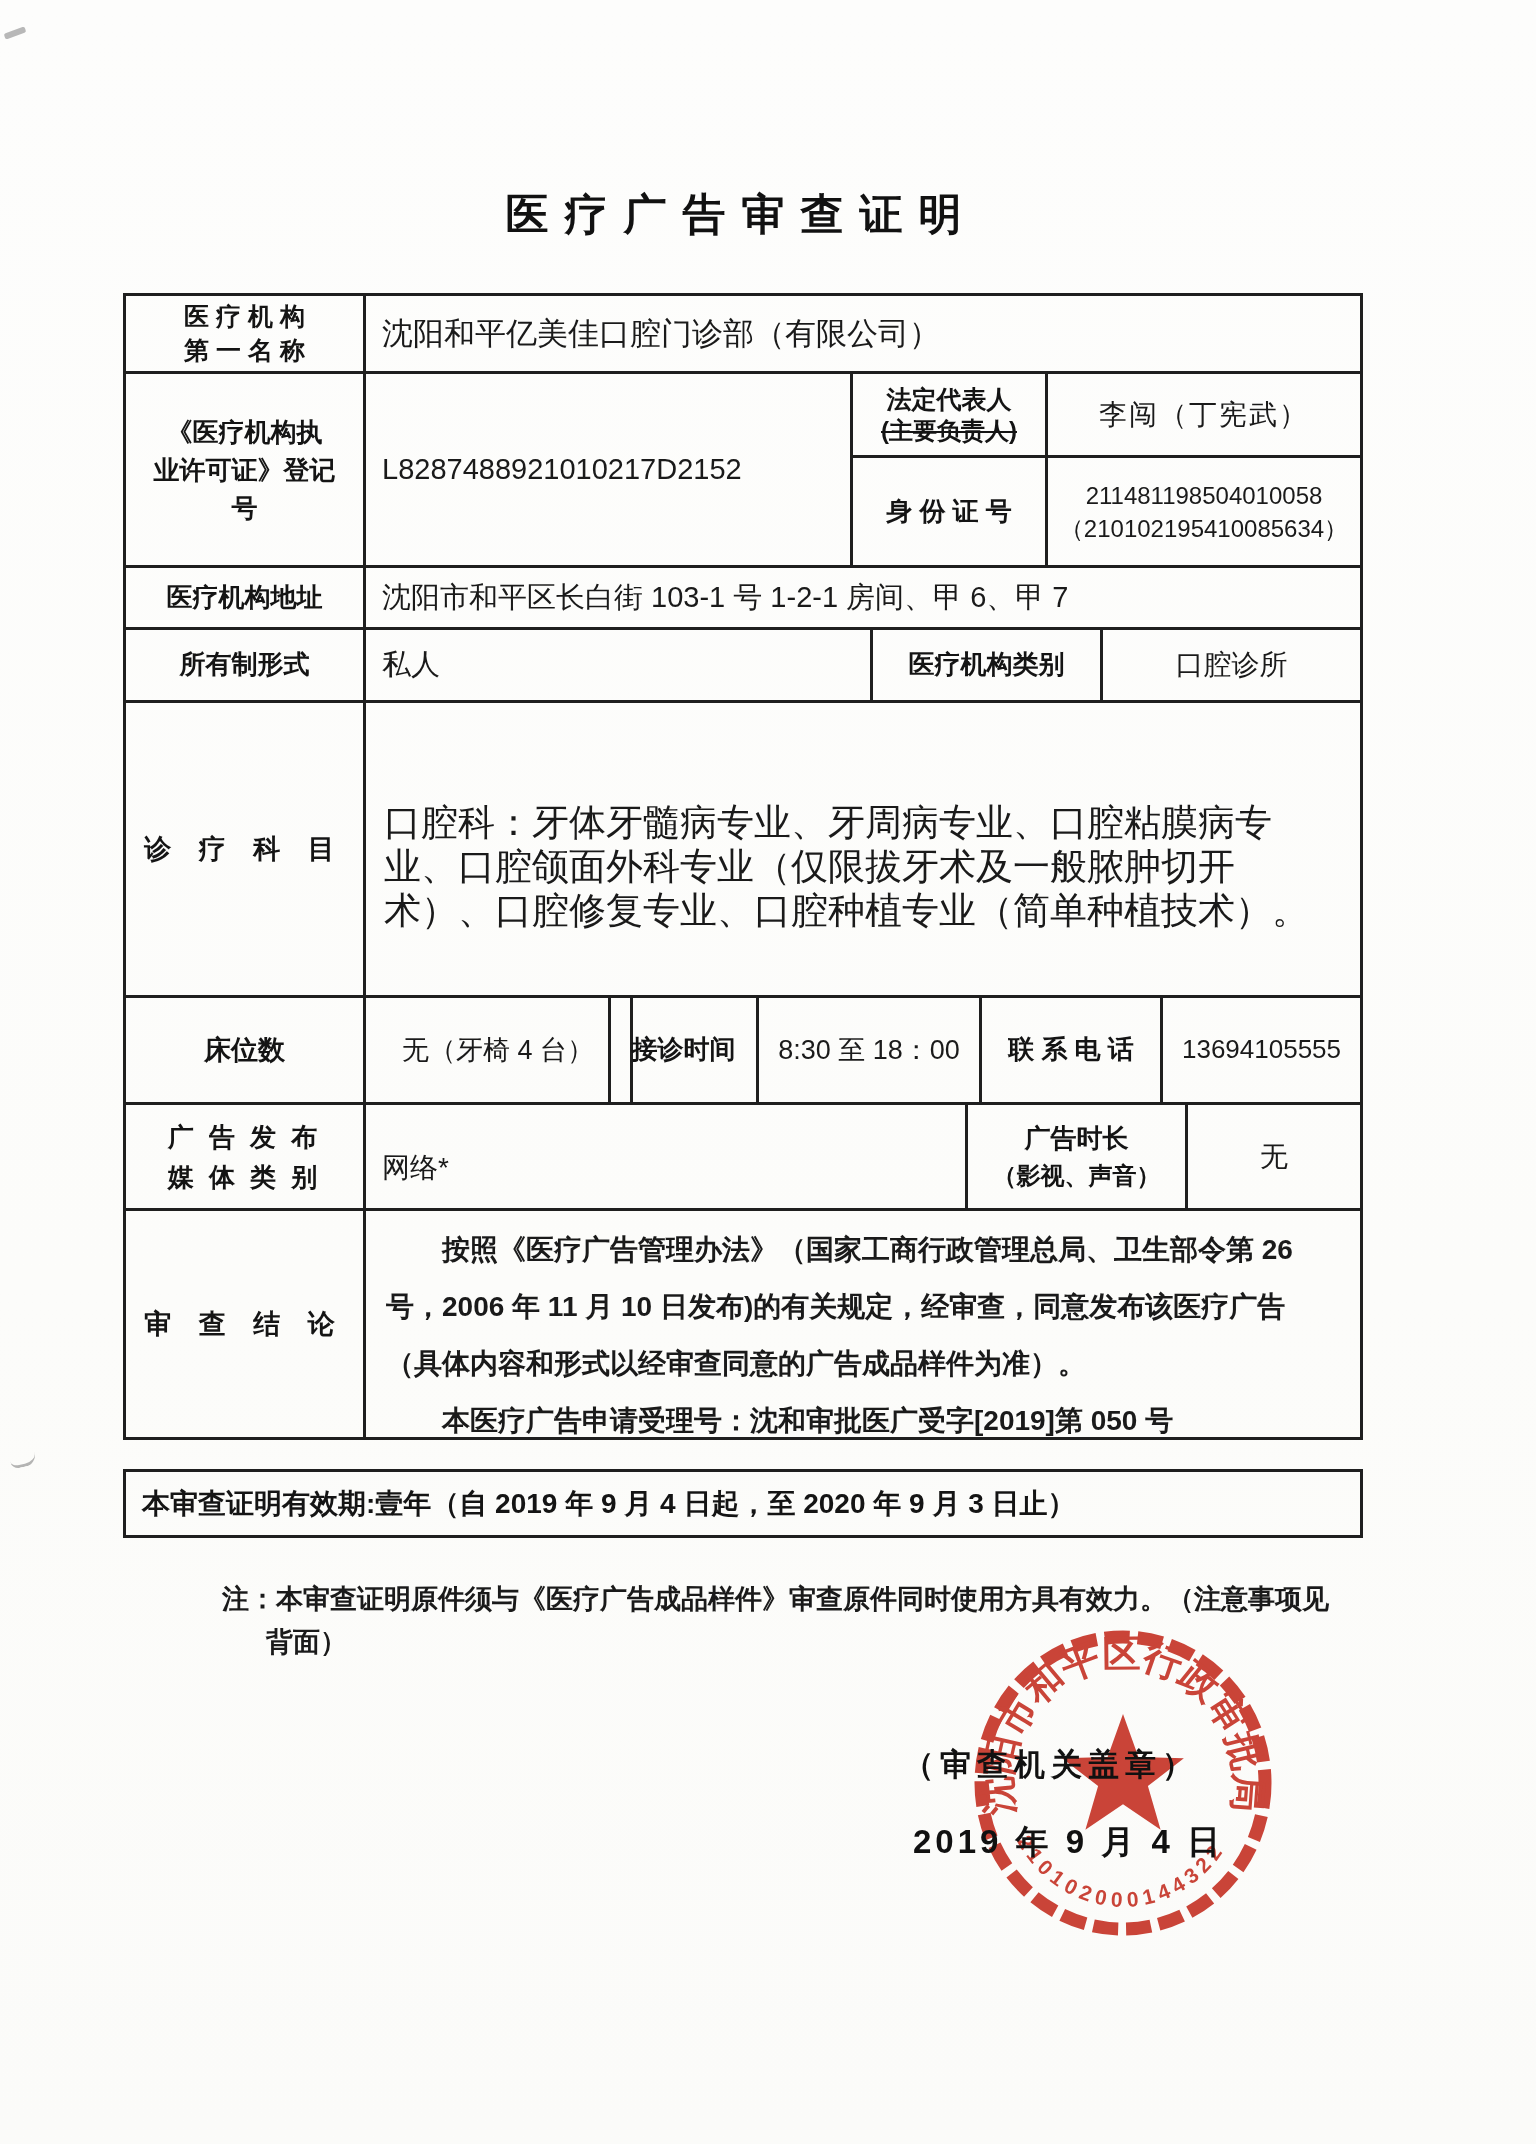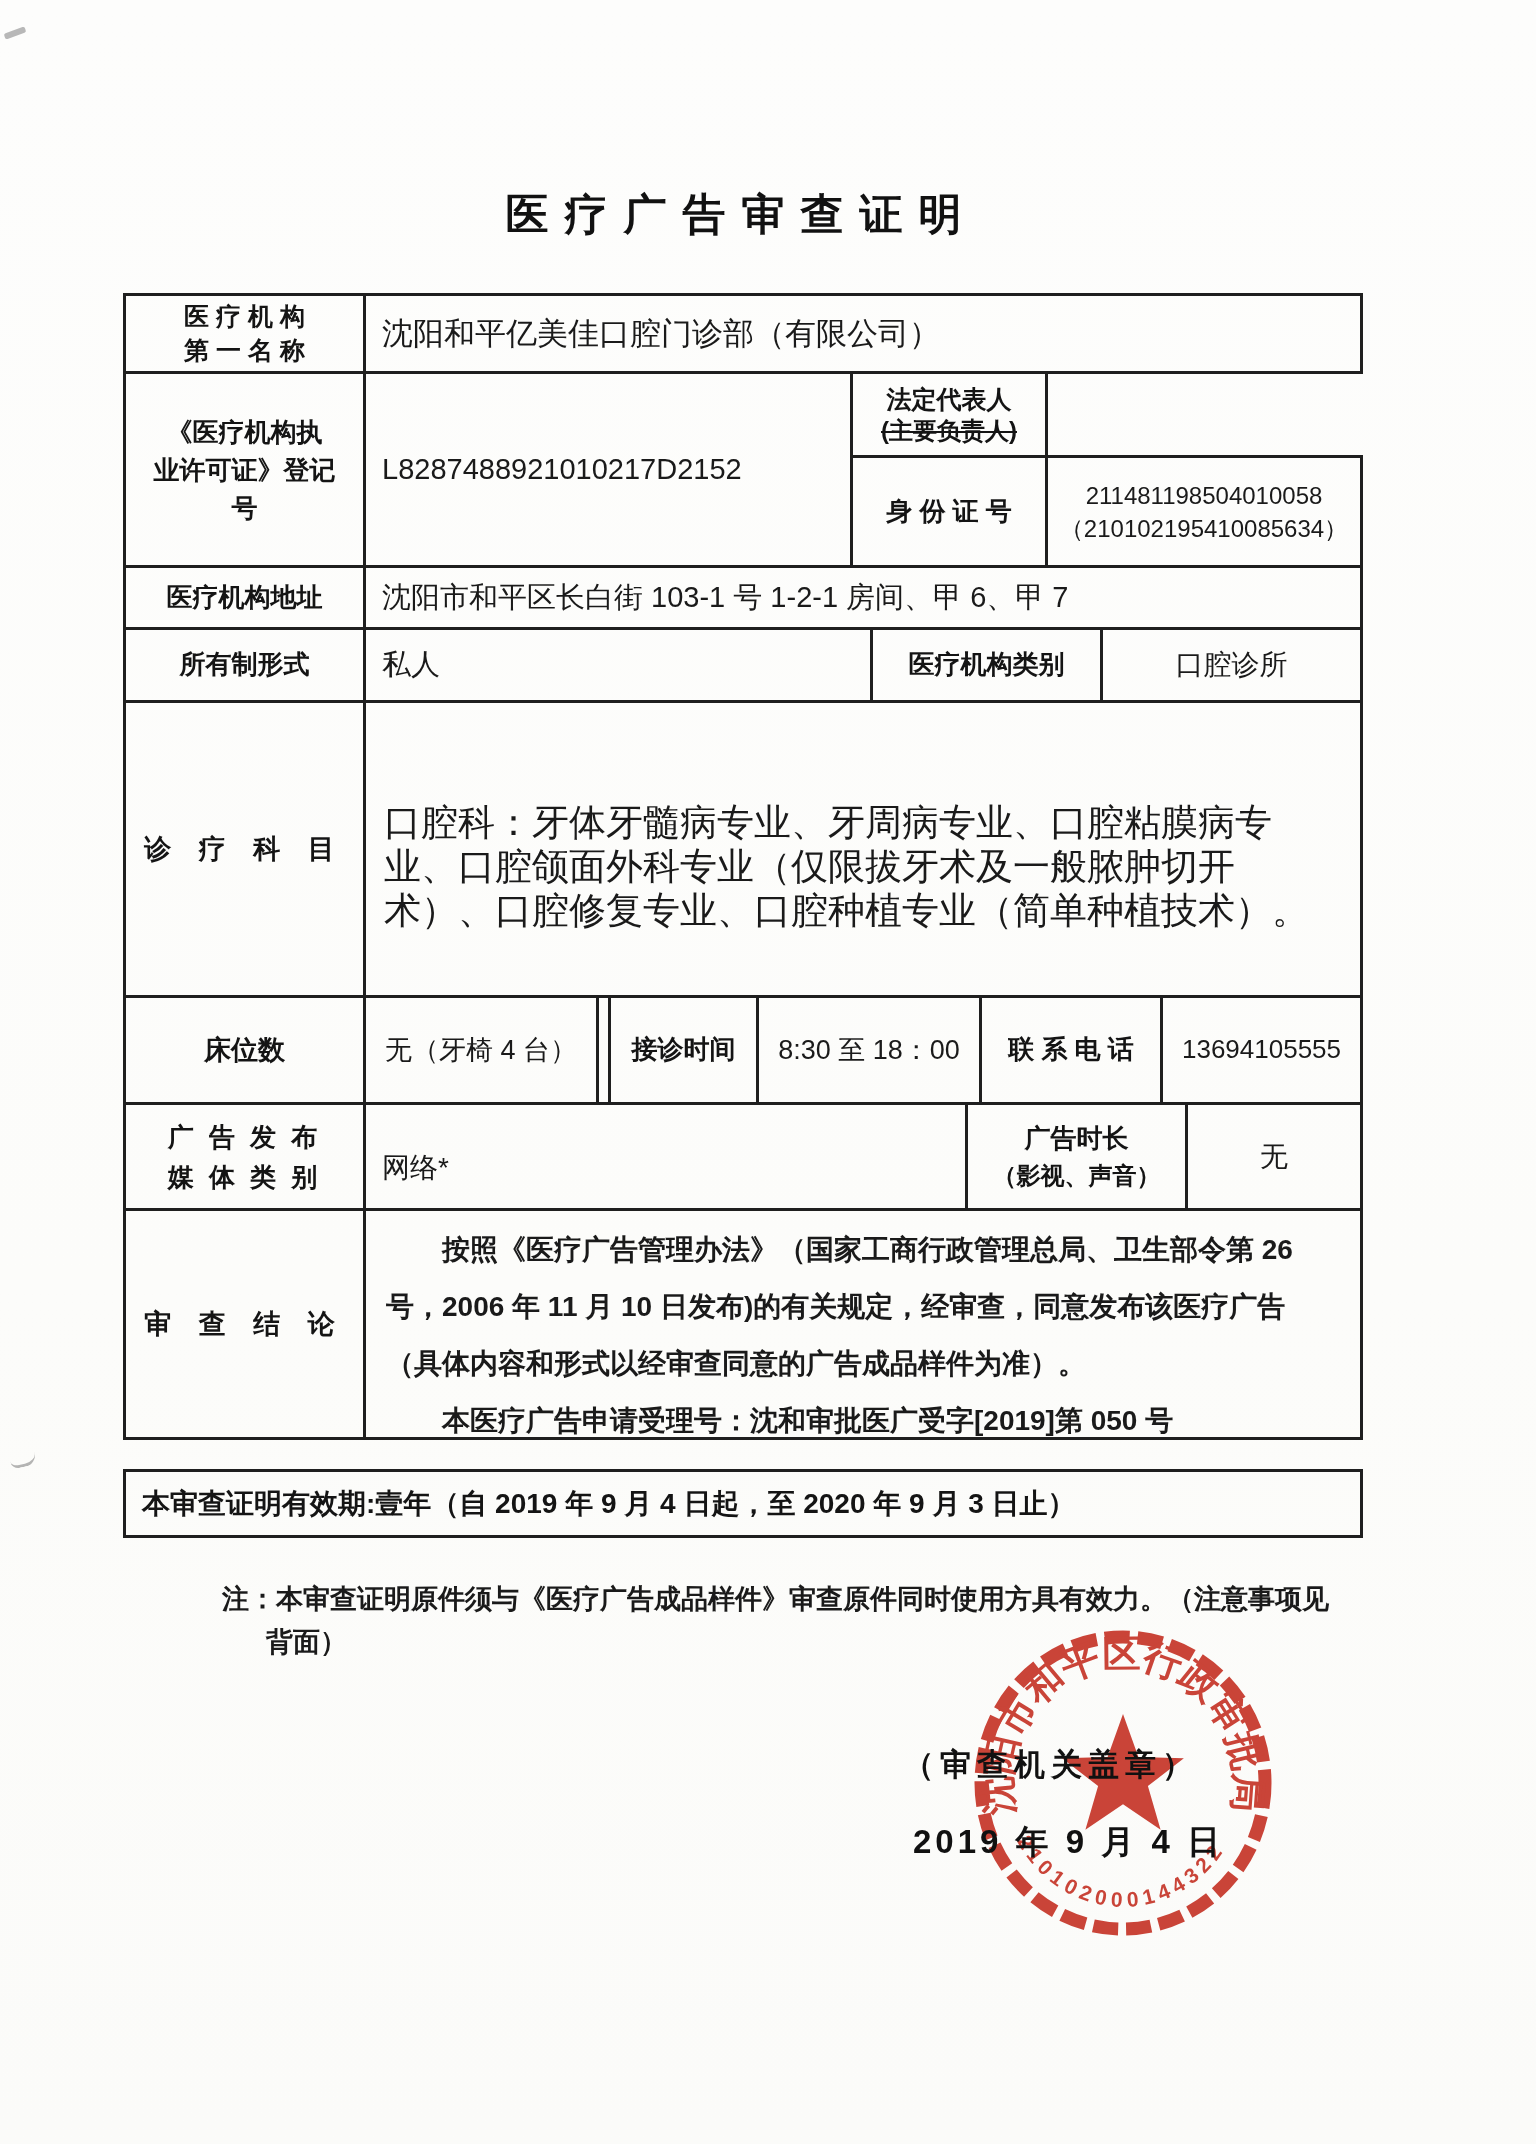--- a/index.html
+++ b/index.html
@@ -74,20 +74,21 @@
     <span class="vtxt">《医疗机构执</span>
     <span class="vtxt">业许可证》登记</span>
     <span class="vtxt">号</span>
   </div>
   <div class="cell padl" style="left:363px;top:371px;width:490px;height:197px;font-size:29px;">L8287488921010217D2152</div>
 
   <div class="cell col lbl center" style="left:850px;top:371px;width:198px;height:87px;font-size:25px;line-height:32px;">
     <span class="vtxt">法定代表人</span>
     <span class="vtxt strike">(主要负责人)</span>
   </div>
+  <div class="cell center" style="left:1045px;top:371px;width:318px;height:87px;font-size:28px;letter-spacing:2px;">李闯（丁宪武）</div>
 
   <div class="cell lbl center" style="left:850px;top:455px;width:198px;height:113px;font-size:26px;">身 份 证 号</div>
   <div class="cell col center" style="left:1045px;top:455px;width:318px;height:113px;font-size:24px;line-height:33px;">
     <span class="vtxt">211481198504010058</span>
     <span class="vtxt">（210102195410085634）</span>
   </div>
 
   <div class="cell lbl center" style="left:123px;top:565px;width:243px;height:65px;font-size:26px;">医疗机构地址</div>
   <div class="cell padl" style="left:363px;top:565px;width:1000px;height:65px;font-size:29px;">沈阳市和平区长白街 103-1 号 1-2-1 房间、甲 6、甲 7</div>
 
@@ -95,21 +96,21 @@
   <div class="cell padl" style="left:363px;top:627px;width:510px;height:76px;font-size:29px;">私人</div>
   <div class="cell lbl center" style="left:870px;top:627px;width:233px;height:76px;font-size:26px;">医疗机构类别</div>
   <div class="cell center" style="left:1100px;top:627px;width:263px;height:76px;font-size:28px;">口腔诊所</div>
 
   <div class="cell lbl center sp4" style="left:123px;top:700px;width:243px;height:298px;font-size:27px;">诊 疗 科 目</div>
   <div class="cell" style="left:363px;top:700px;width:1000px;height:298px;align-items:flex-start;">
     <span class="para">口腔科：牙体牙髓病专业、牙周病专业、口腔粘膜病专业、口腔颌面外科专业（仅限拔牙术及一般脓肿切开术）、口腔修复专业、口腔种植专业（简单种植技术）。</span>
   </div>
 
   <div class="cell lbl center" style="left:123px;top:995px;width:243px;height:110px;font-size:27px;">床位数</div>
-  <div class="cell center" style="left:363px;top:995px;width:236px;height:110px;font-size:27px;">无（牙椅 4 台）</div>
+  <div class="cell center" style="left:363px;top:995px;width:270px;height:110px;font-size:27px;">无（牙椅 4 台）</div>
   <div class="cell lbl center" style="left:608px;top:995px;width:151px;height:110px;font-size:26px;">接诊时间</div>
   <div class="cell center" style="left:756px;top:995px;width:226px;height:110px;font-size:27px;">8:30 至 18：00</div>
   <div class="cell lbl center" style="left:979px;top:995px;width:184px;height:110px;font-size:26px;">联 系 电 话</div>
   <div class="cell center" style="left:1160px;top:995px;width:203px;height:110px;font-size:26px;">13694105555</div>
 
   <div class="cell col lbl" style="left:123px;top:1102px;width:243px;height:109px;font-size:26px;line-height:40px;align-items:center;">
     <span class="vtxt sp2">广 告 发 布</span>
     <span class="vtxt sp2">媒 体 类 别</span>
   </div>
   <div class="cell padl" style="left:363px;top:1102px;width:605px;height:109px;font-size:28px;padding-top:22px;">网络*</div>

